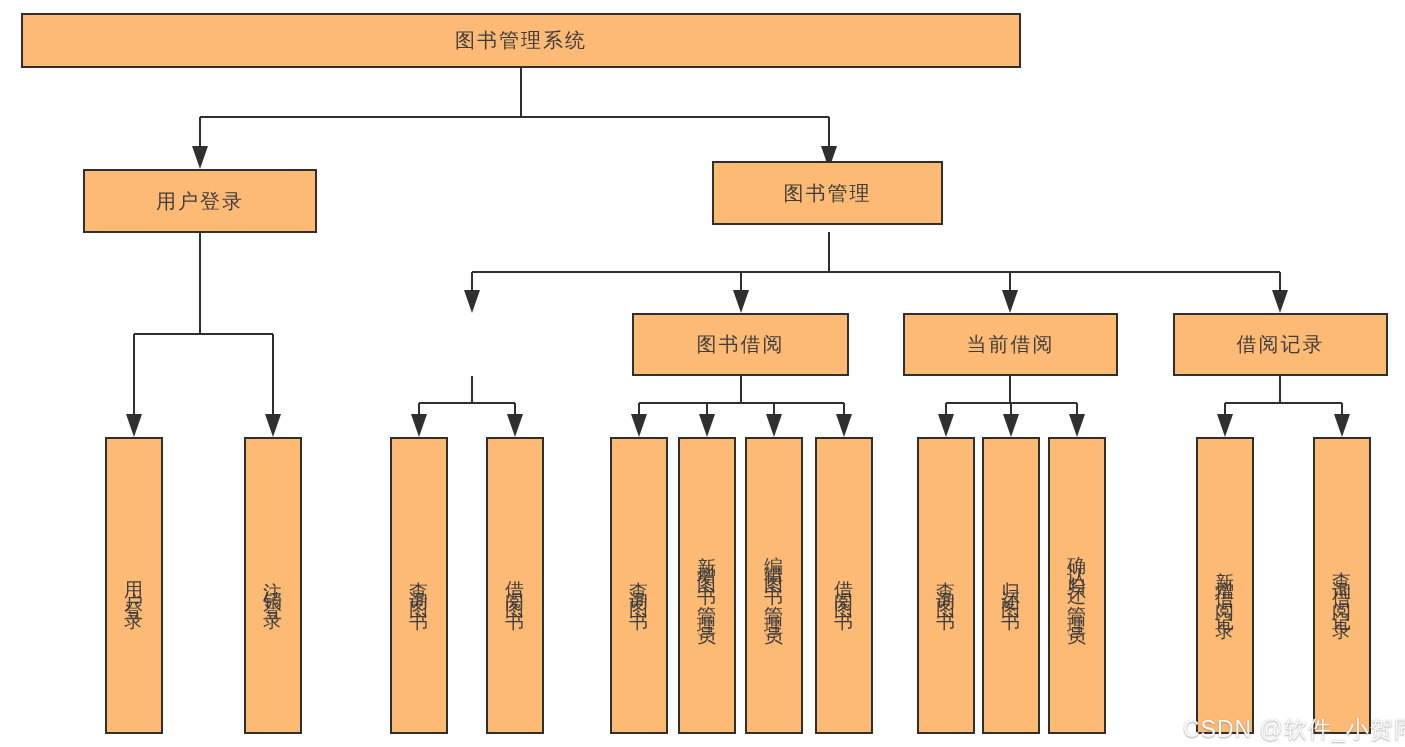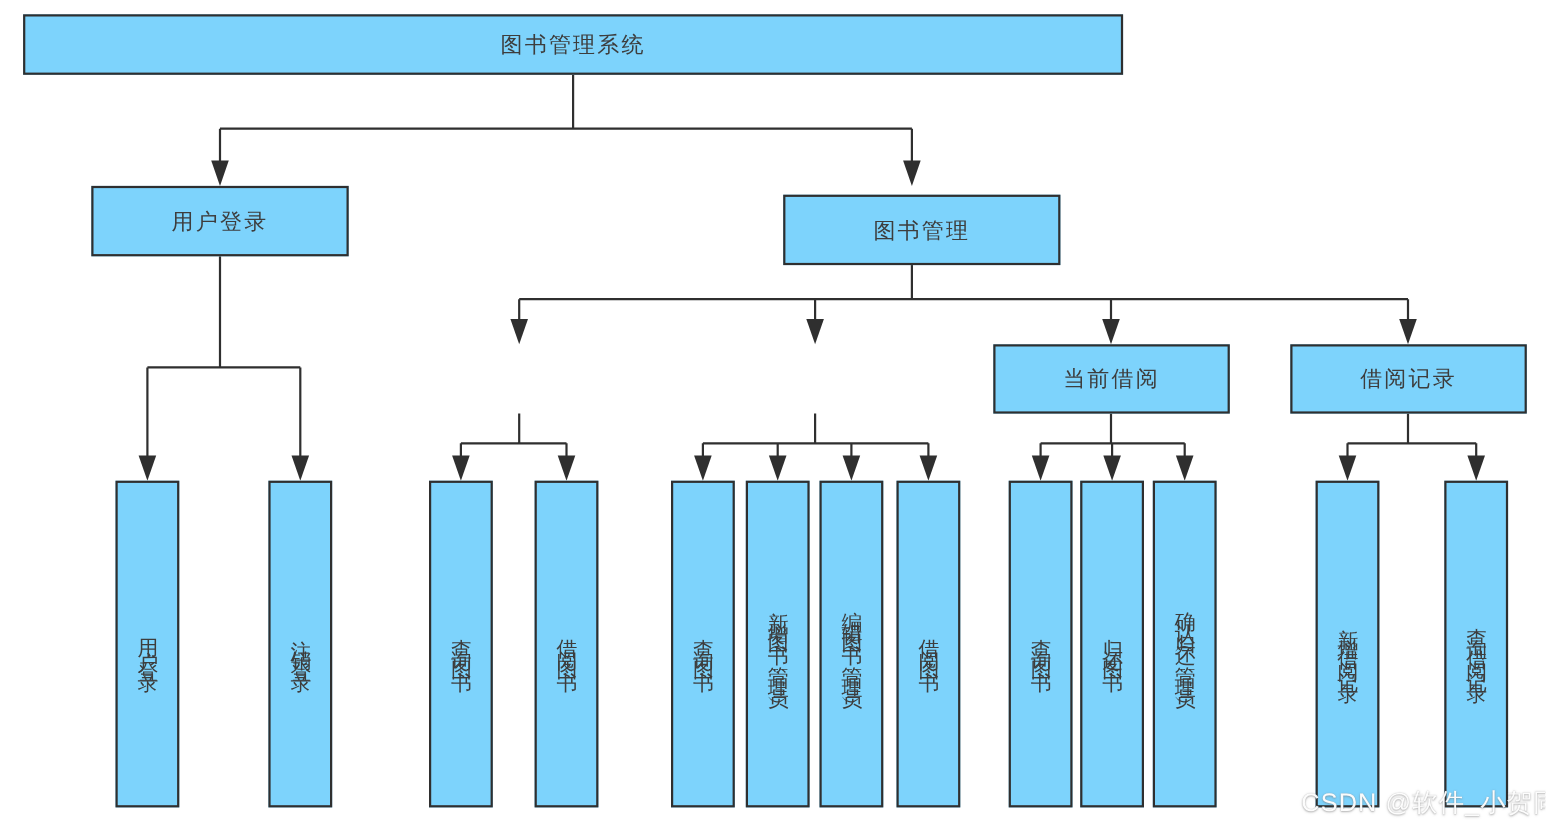--- a/index.html
+++ b/index.html
@@ -18,21 +18,21 @@
   }
   svg.connectors {
     position: absolute;
     left: 0; top: 0;
     width: 1405px; height: 747px;
     z-index: 1;
   }
   .box {
     position: absolute;
     box-sizing: border-box;
-    background: #7dd3fc;
+    background: #fdba74;
     border: 2px solid #2f2f2f;
     color: #3d3d3d;
     z-index: 2;
     display: flex;
     align-items: center;
     justify-content: center;
   }
   .box.h span {
     font-size: 20px;
     letter-spacing: 2px;
@@ -103,24 +103,27 @@
     </g>
   </svg>
 
   <div class="box h" style="left:21px; top:13px; width:1000px; height:55px;">
     <span>图书管理系统</span>
   </div>
 
   <div class="box h" style="left:83px; top:169px; width:234px; height:64px;">
     <span>用户登录</span>
   </div>
-  <div class="box h" style="left:712px; top:177px; width:252px; height:64px;">
+  <div class="box h" style="left:712px; top:161px; width:231px; height:64px;">
     <span>图书管理</span>
   </div>
 
+  <div class="box h" style="left:632px; top:313px; width:217px; height:63px;">
+    <span>图书借阅</span>
+  </div>
   <div class="box h" style="left:903px; top:313px; width:215px; height:63px;justify-content:center;">
     <span>当前借阅</span>
   </div>
   <div class="box h" style="left:1173px; top:313px; width:215px; height:63px;text-align:right;">
     <span>借阅记录</span>
   </div>
 
   <div class="box v" style="left:105px; top:437px; width:58px; height:297px;">
     <span class="vtext">用户登录</span>
   </div>

